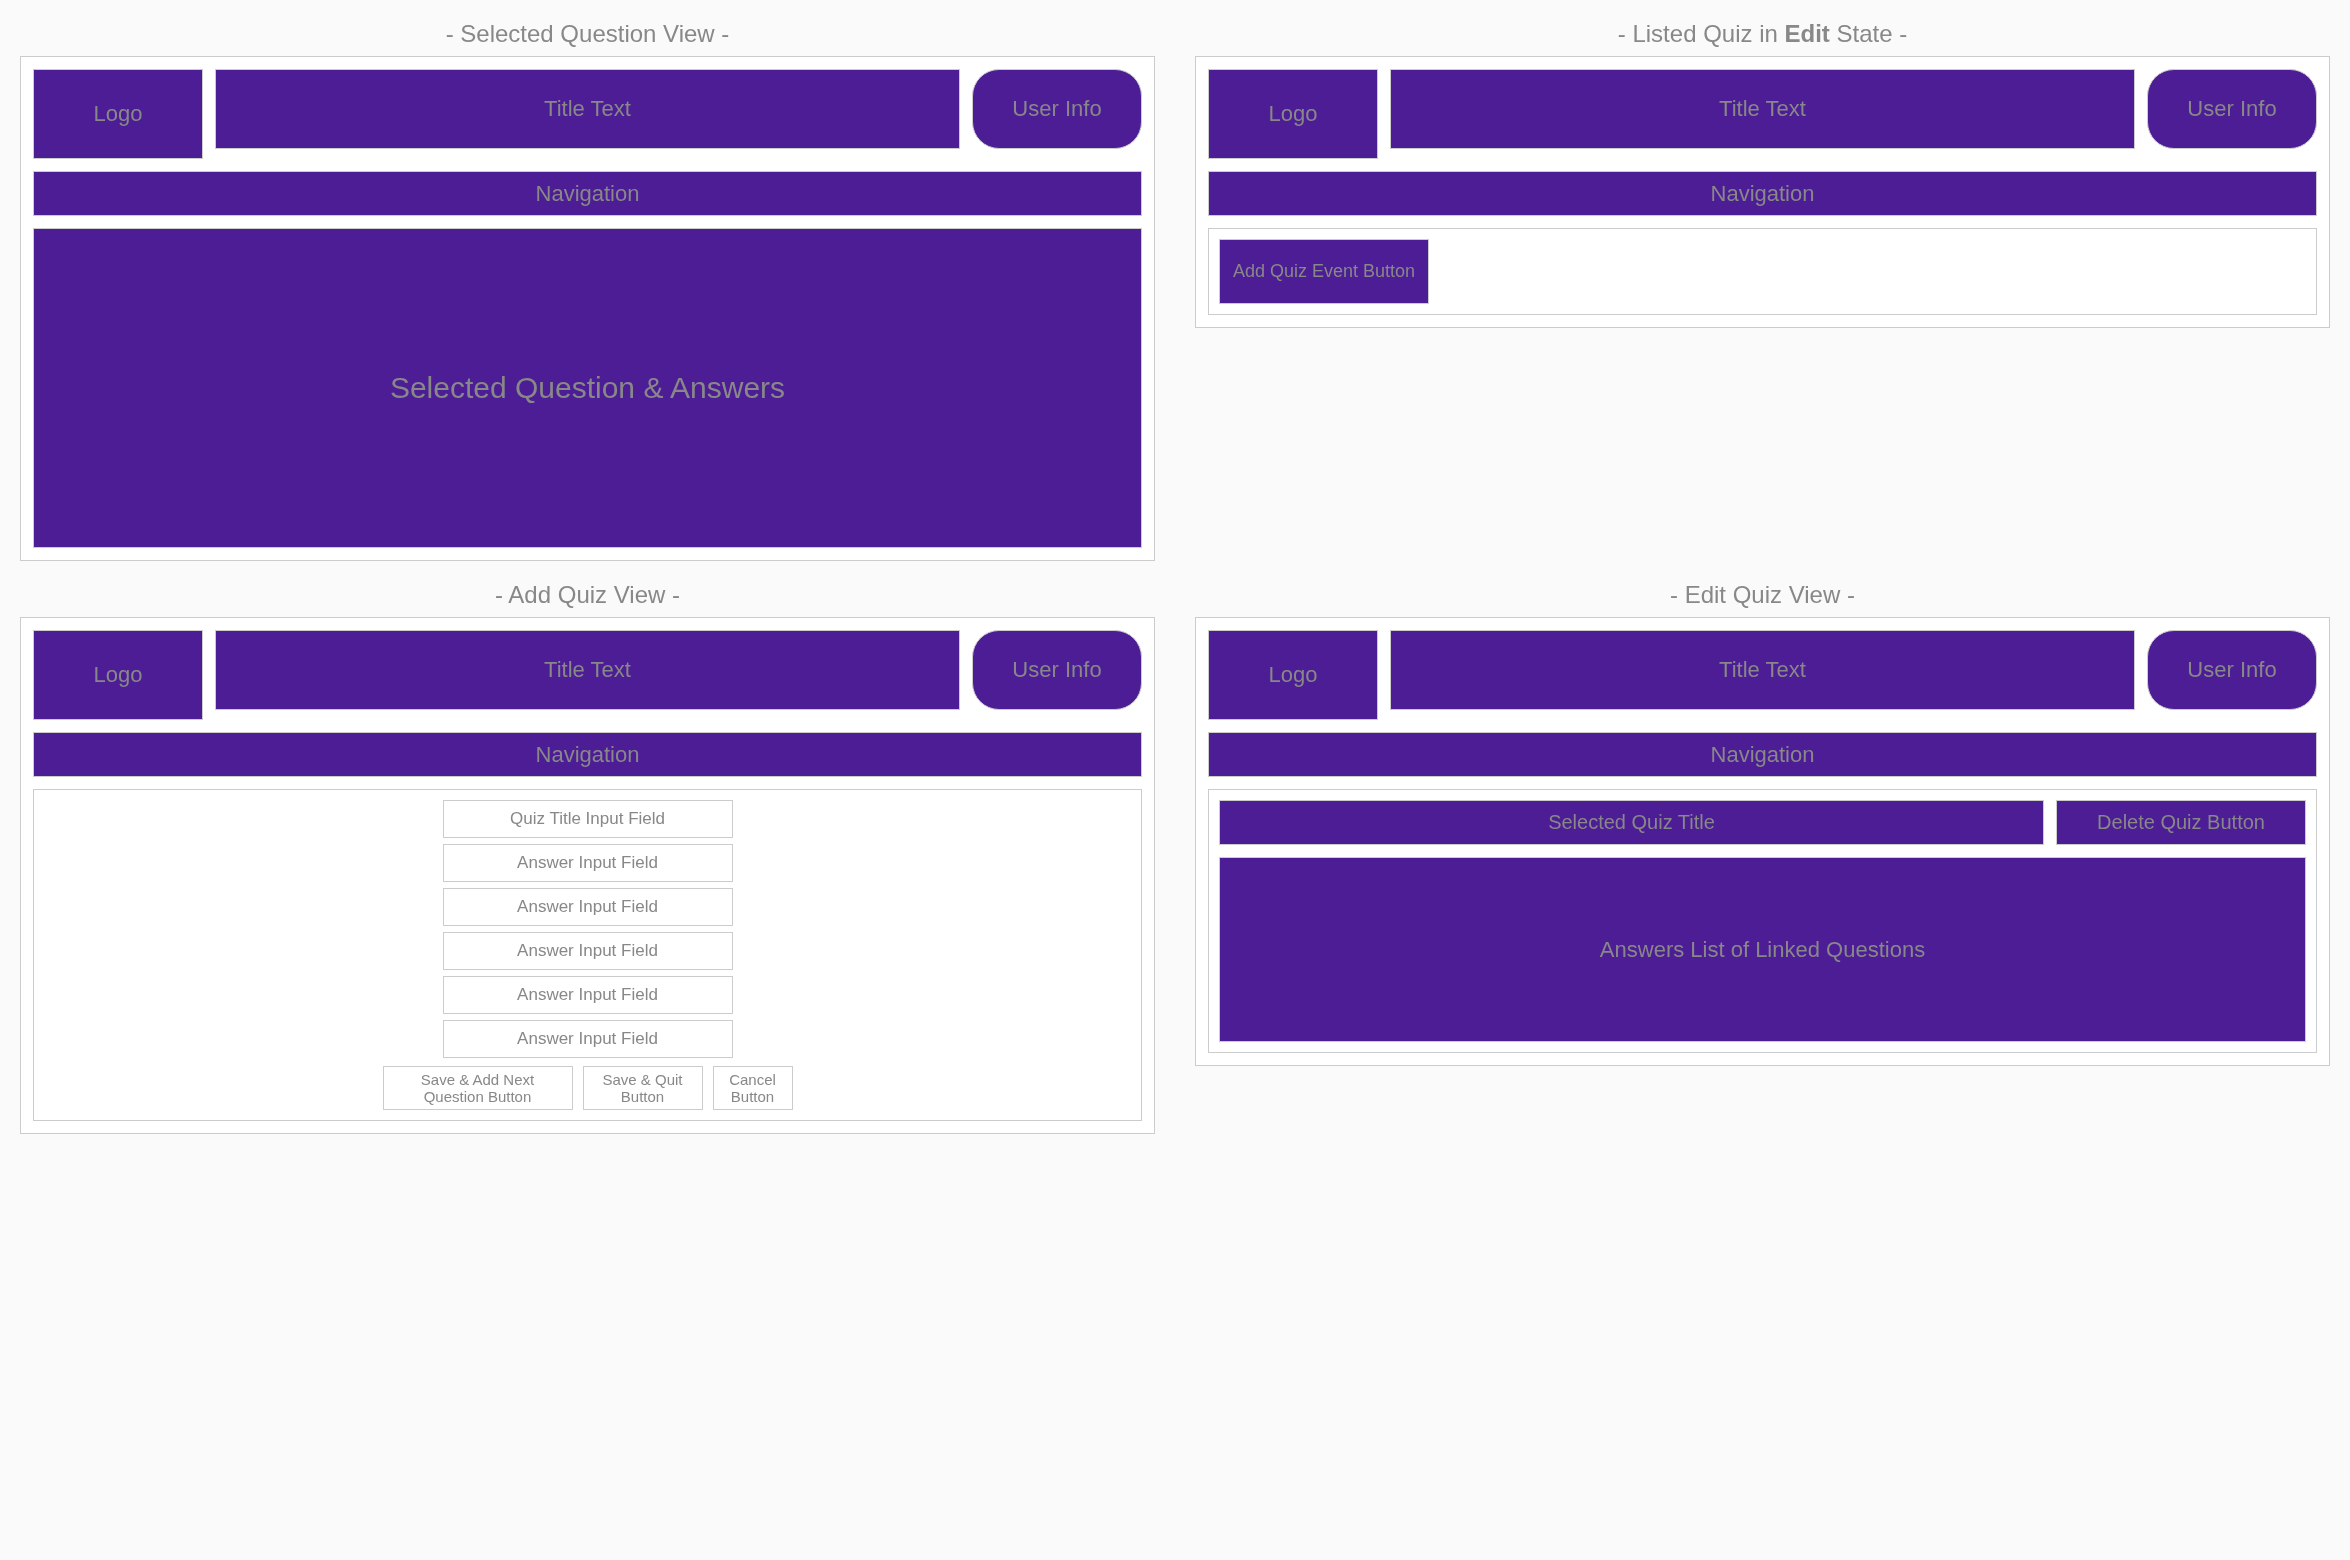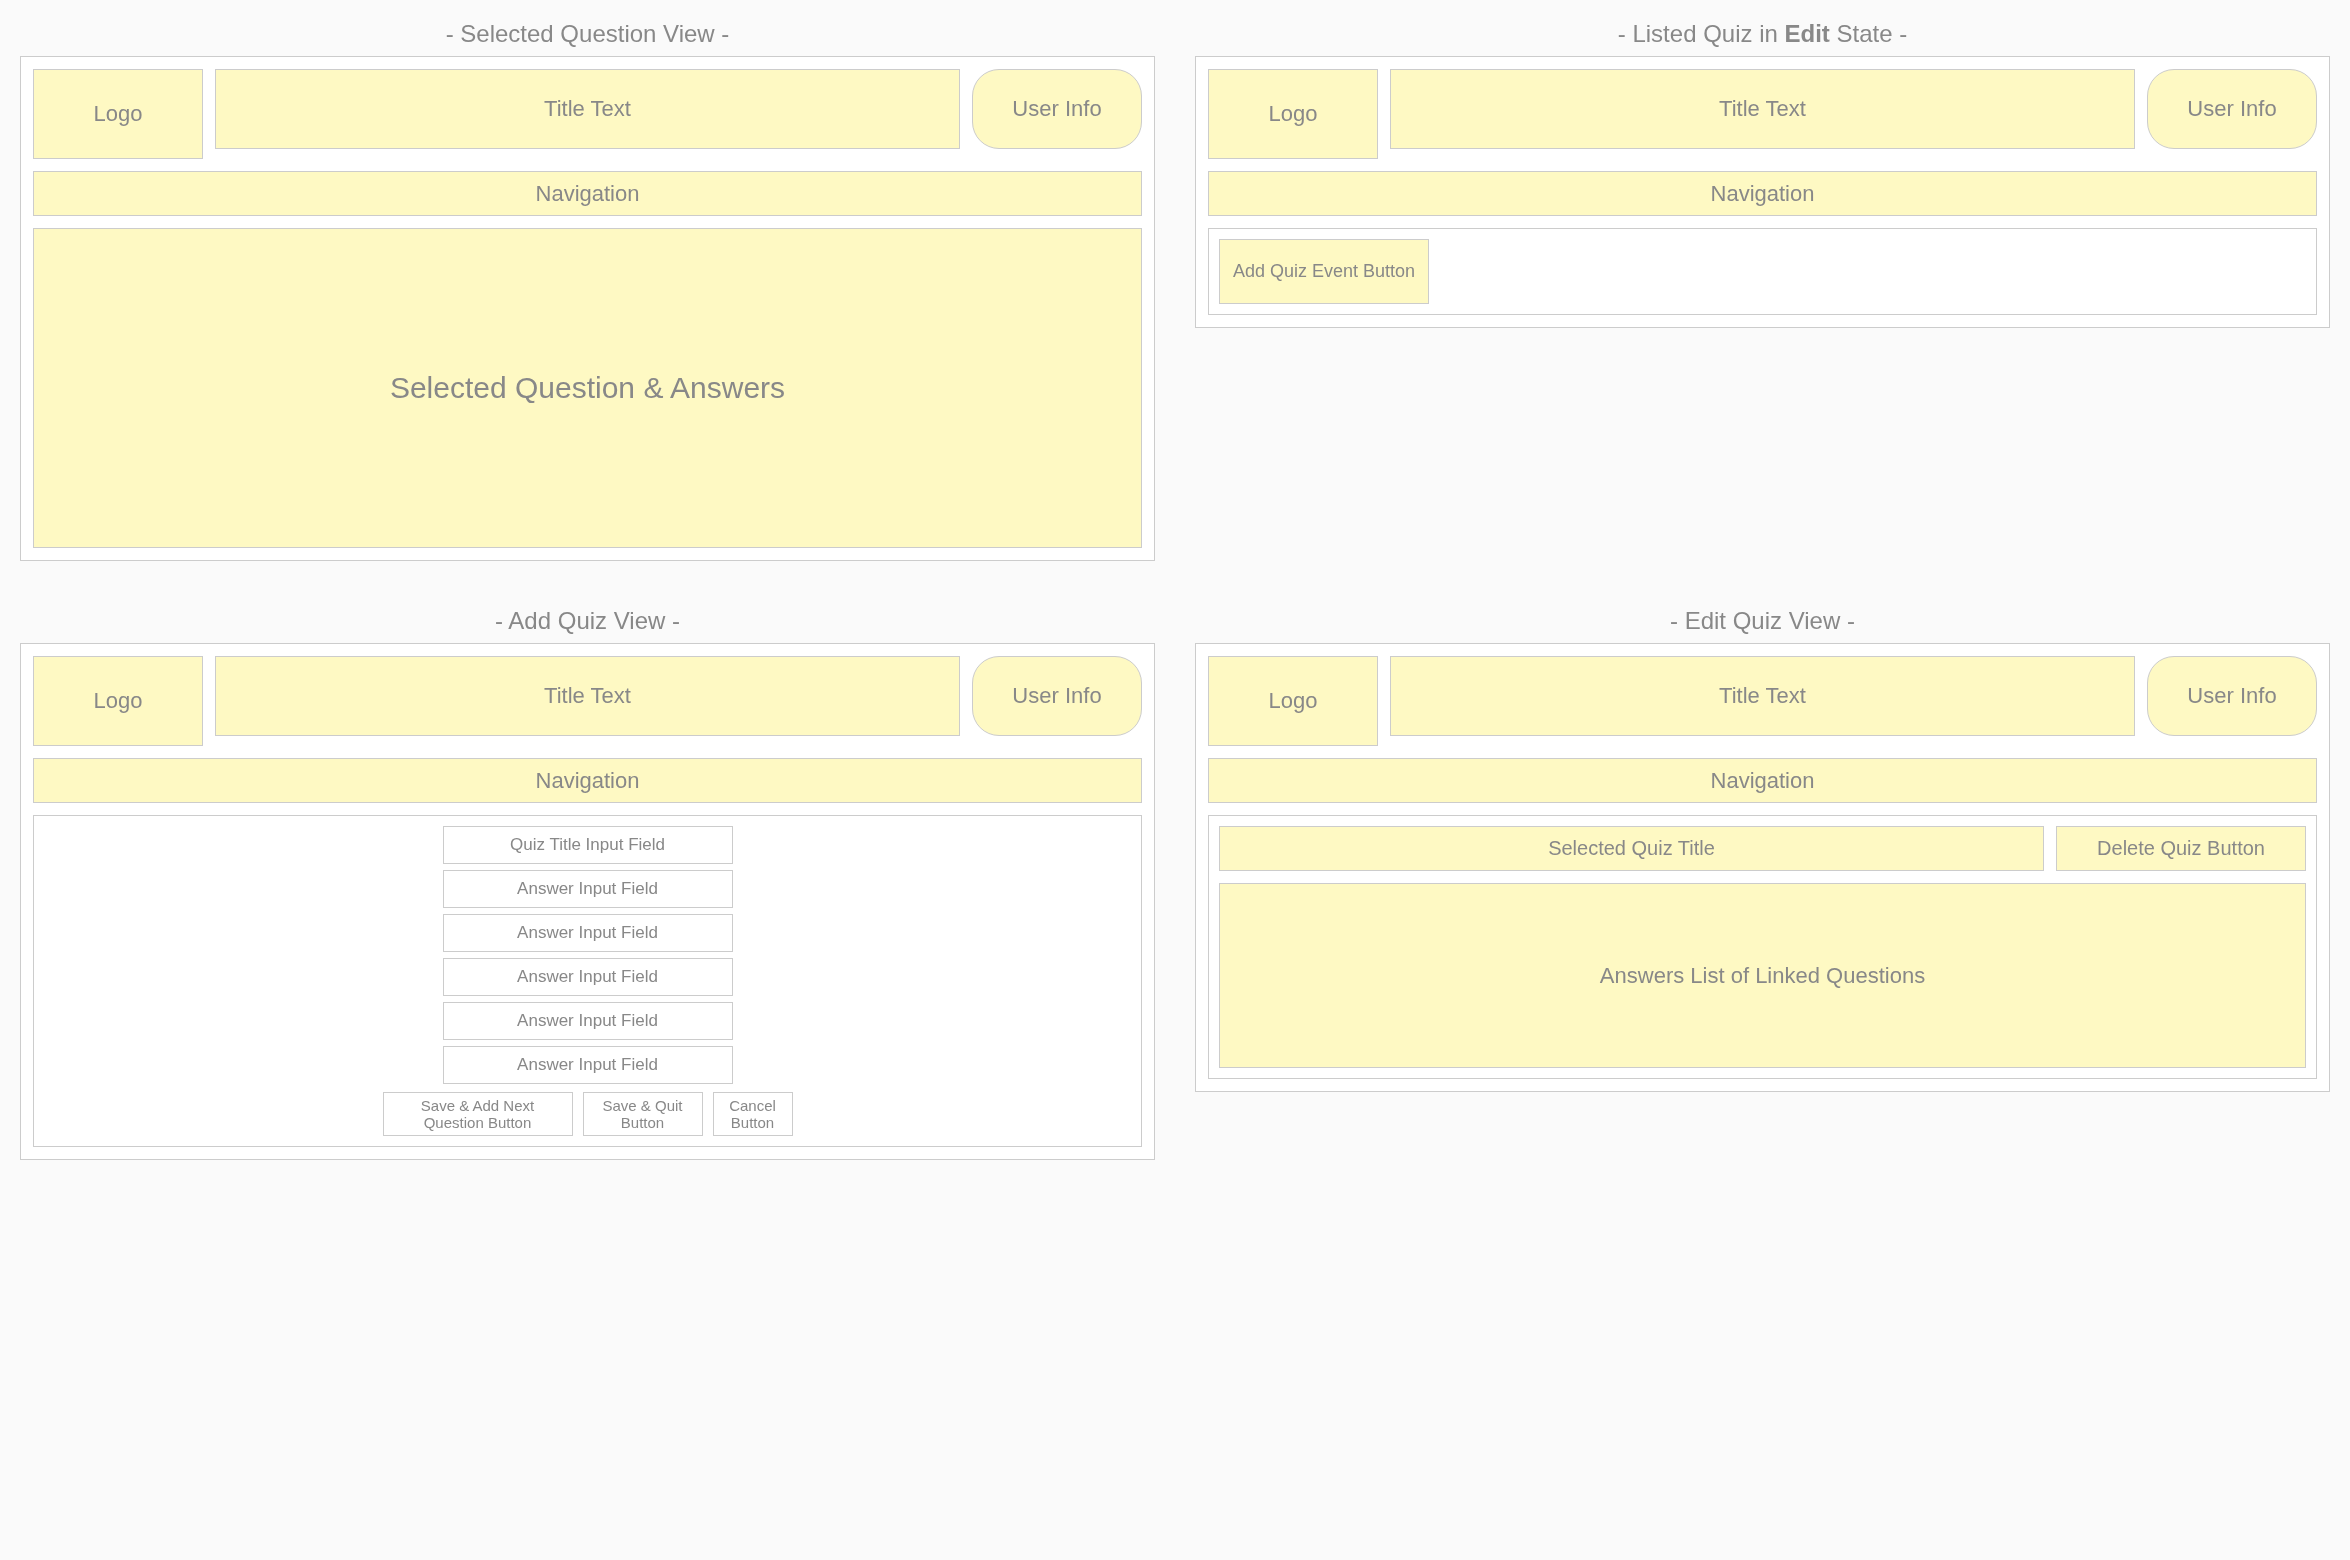--- a/index.html
+++ b/index.html
@@ -6,21 +6,21 @@
     body {
       font-family: -apple-system, BlinkMacSystemFont, "Segoe UI", Helvetica, Arial, sans-serif;
       background: #fafafa;
       padding: 20px;
       color: #888;
     }
     .grid {
       display: grid;
       grid-template-columns: 1fr 1fr;
       grid-template-rows: auto auto;
-      gap: 46px 40px;
+      gap: 20px 40px;
       max-width: 2310px;
       margin: 0 auto;
     }
     .panel-wrap {
       display: flex;
       flex-direction: column;
       align-items: center;
     }
     .panel-title {
       font-size: 24px;
@@ -41,21 +41,21 @@
       align-items: stretch;
       margin-bottom: 12px;
     }
     .box {
       border: 1px solid #ccc;
       display: flex;
       align-items: center;
       justify-content: center;
       font-size: 22px;
       color: #888;
-      background: #fef9c3;
+      background: #4c1d95;
     }
     .logo-box { width: 170px; height: 90px; }
     .title-box { flex: 1; height: 80px; }
     .userinfo-box { width: 170px; height: 80px; border-radius: 27px; }
     .nav-box { width: 100%; height: 45px; margin-bottom: 12px; font-size: 22px; }
     .main-box { width: 100%; height: 320px; font-size: 30px; }
 
     
     .listed-row { display: flex; gap: 12px; }
     .listed-quizzes { flex: 1; height: 260px; font-size: 26px; }

